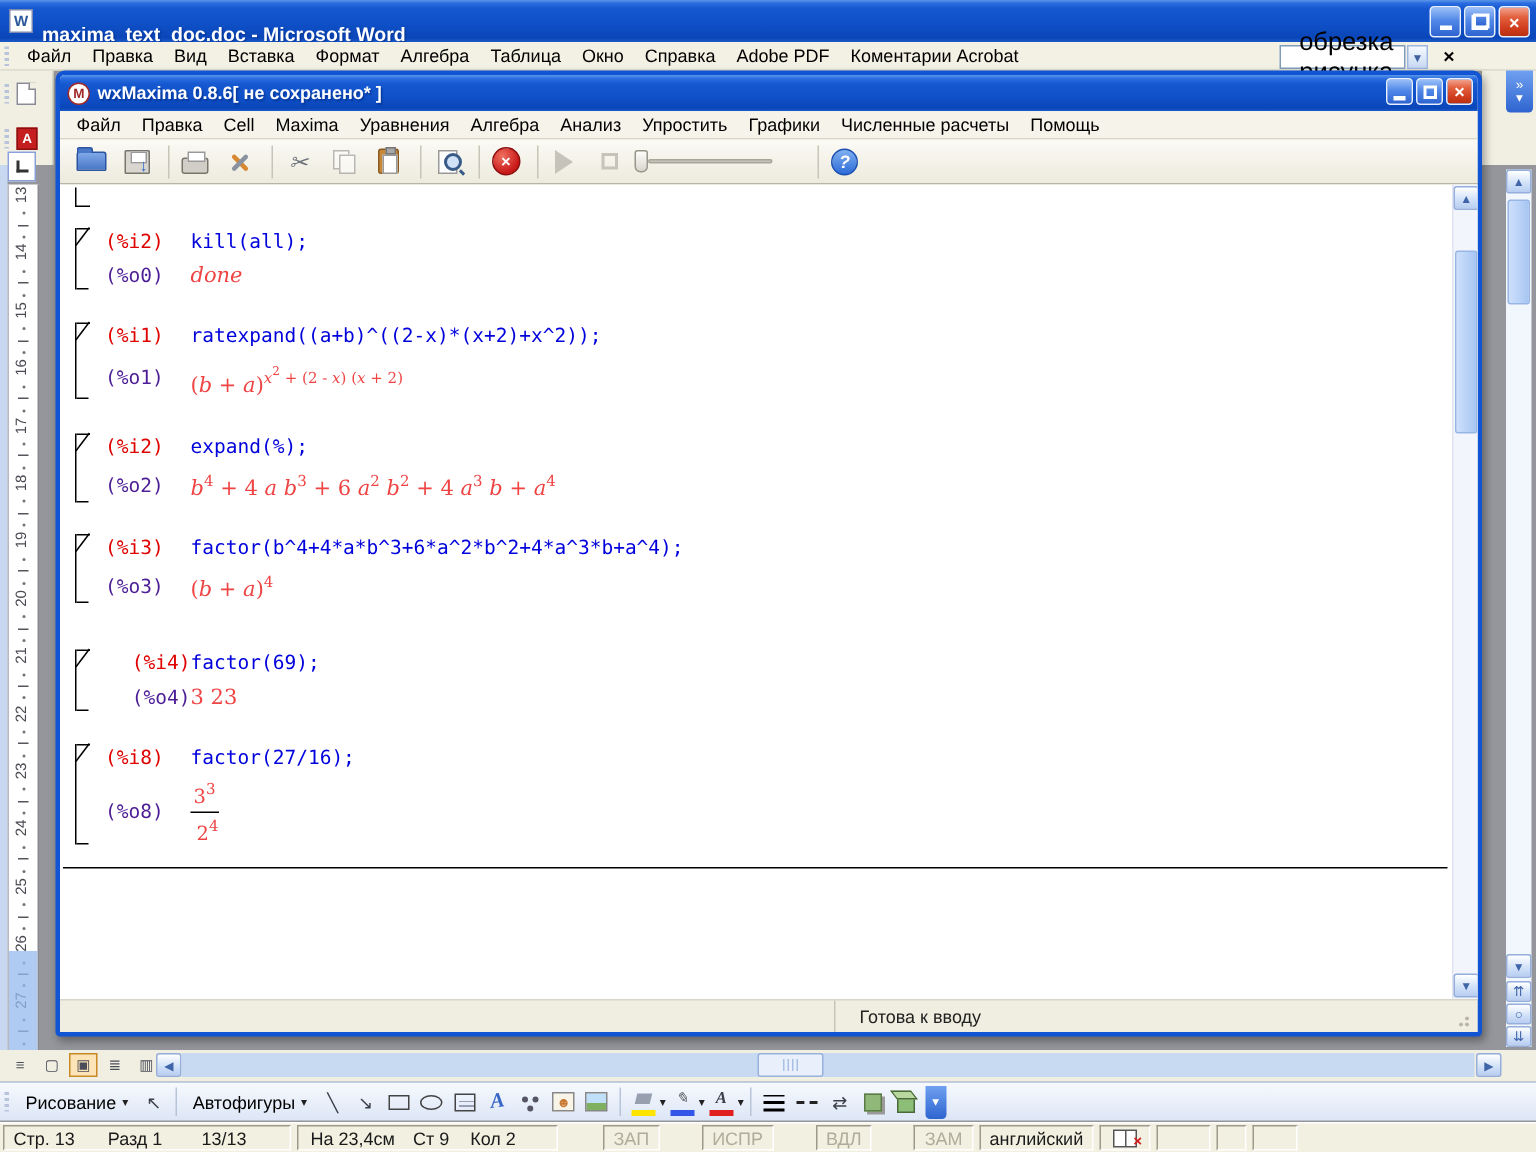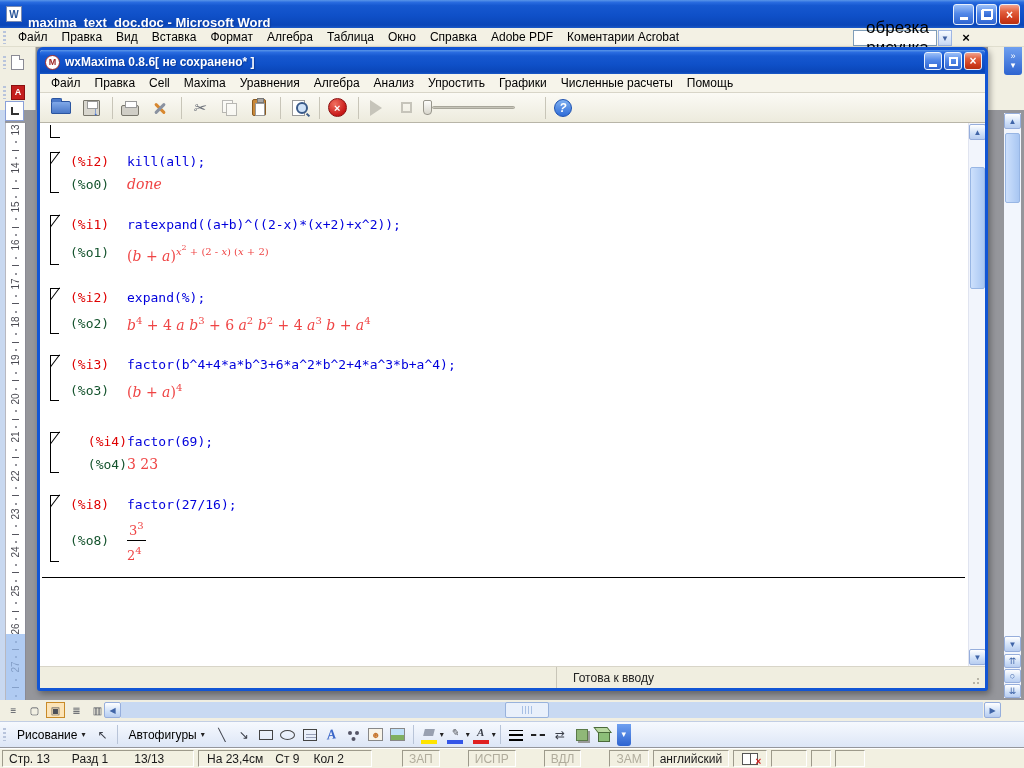--- a/index.html
+++ b/index.html
@@ -181,27 +181,27 @@
     font-family:"DejaVu Sans Mono", monospace; font-size:13px; }
   .pbr { width:10px; height:13px; border-left:1px solid #000; border-bottom:1px solid #000; margin-left:10px; }
   .cell { position:relative; margin-left:4px; padding-left:26px; }
   .cbr { position:absolute; left:6px; top:2px; bottom:3px; width:12px; border-left:1px solid #000; }
   .cbr::before { content:""; position:absolute; top:0; left:0; width:9px; height:1px; background:#000; }
   .cbr::after { content:""; position:absolute; bottom:0; left:0; width:8px; height:1px; background:#000; }
   .cbr-d { position:absolute; left:9px; top:0; width:15px; height:1px; background:#000; transform-origin:0 0; transform:rotate(127deg); }
   .row { display:flex; align-items:center; padding:1px 0; line-height:21px; }
   .lbl { width:57px; flex:0 0 57px; }
   .in-lbl { color:#DF0000; }
-  .out-lbl { color:#14532d; }
+  .out-lbl { color:#4c1d95; }
   .code { color:#0000DC; white-space:pre; }
   .math { font-family:"DejaVu Serif", serif; font-size:14px; color:#ef4444; white-space:pre; }
   .m-var { font-style:italic; }
   .m-l1 { font-size:10px; vertical-align:6px; }
   .m-l2 { font-size:8px; vertical-align:11px; }
-  .m-frac { display:inline-flex; flex-direction:column; align-items:flex-start; font-size:13px; line-height:17px; }
+  .m-frac { display:inline-flex; flex-direction:column; align-items:flex-end; font-size:13px; line-height:17px; }
   .m-frac .m-num { border-bottom:1px solid #000; padding:0 2px 1px; }
   .m-frac .m-den { padding-top:1px; }
   .ws-hline { height:1px; background:#000; margin:12px 3px 0 2px; }
 
   .vsb-x { position:absolute; right:0; top:0; bottom:0; width:17px; background:#F2F5FC; border-left:1px solid #E0E4F0; }
   .vsb-x .up { top:1px; } 
   .vsb-x .down { bottom:1px; top:auto; }
   .vsb-thumb-x { position:absolute; left:1px; top:44px; width:15px; height:122px;
     background:linear-gradient(90deg,#CDE0FC,#A8C6F2); border:1px solid #98B6E4; border-radius:2px; }
 

